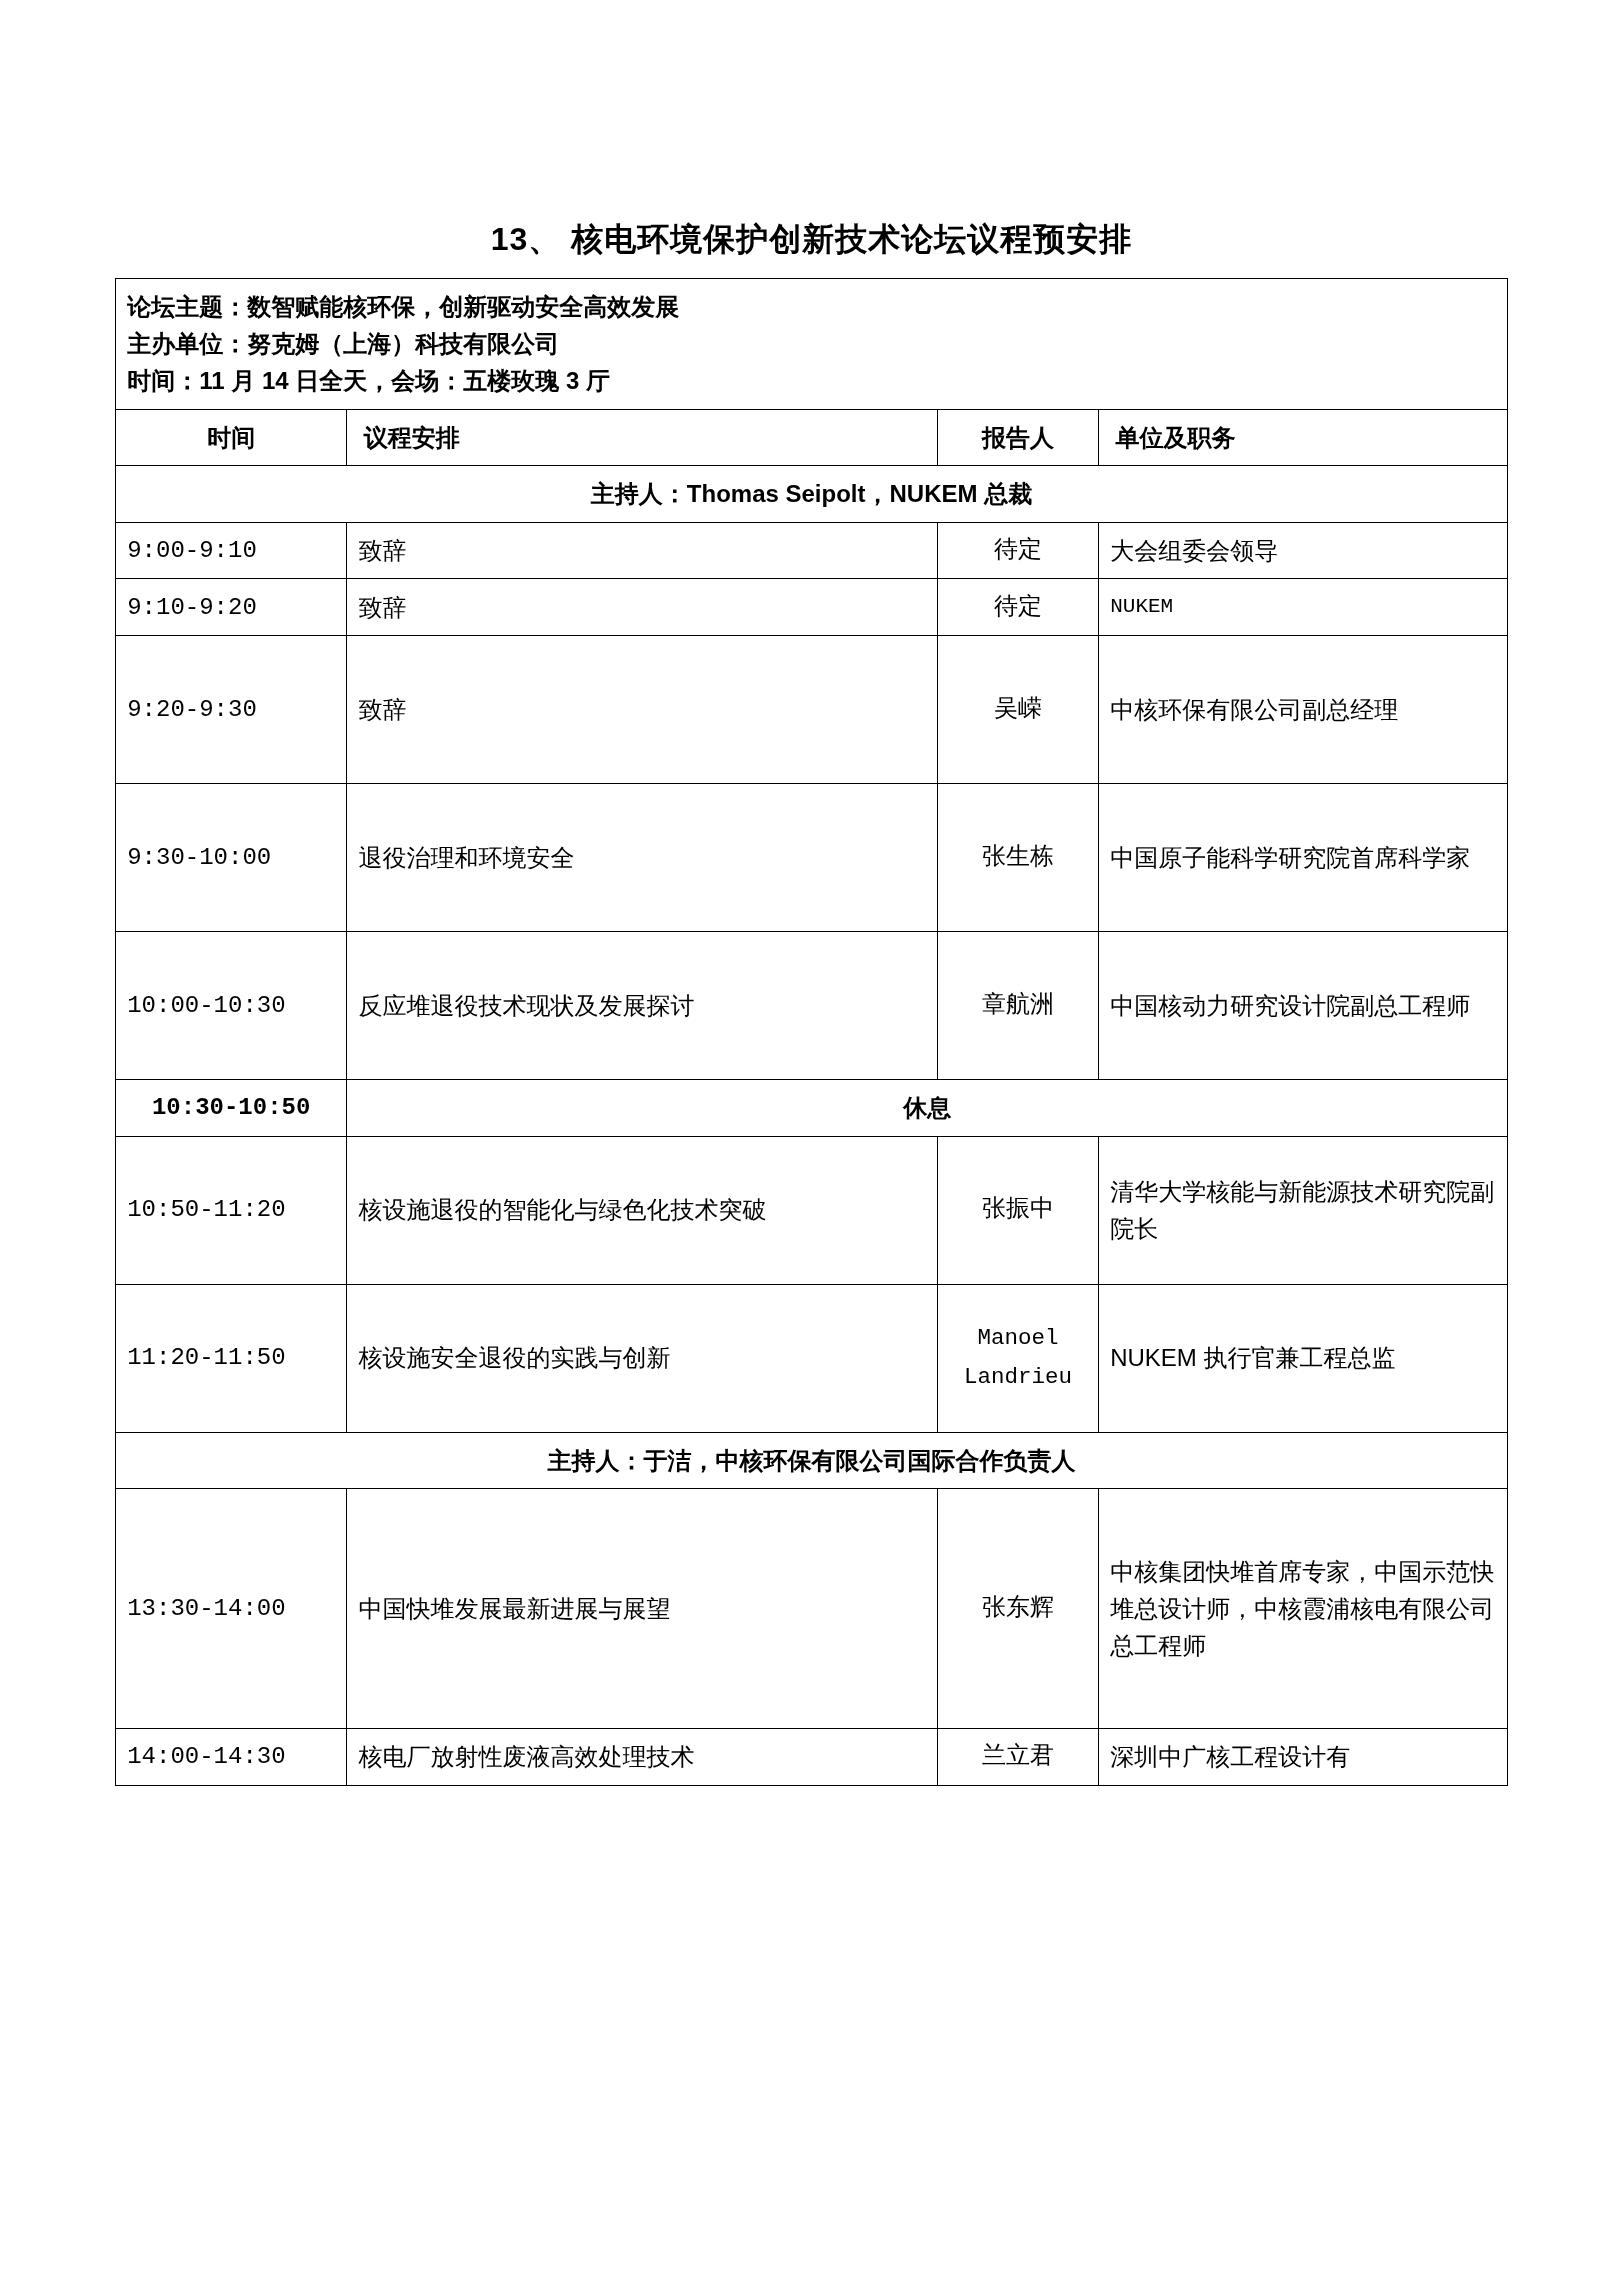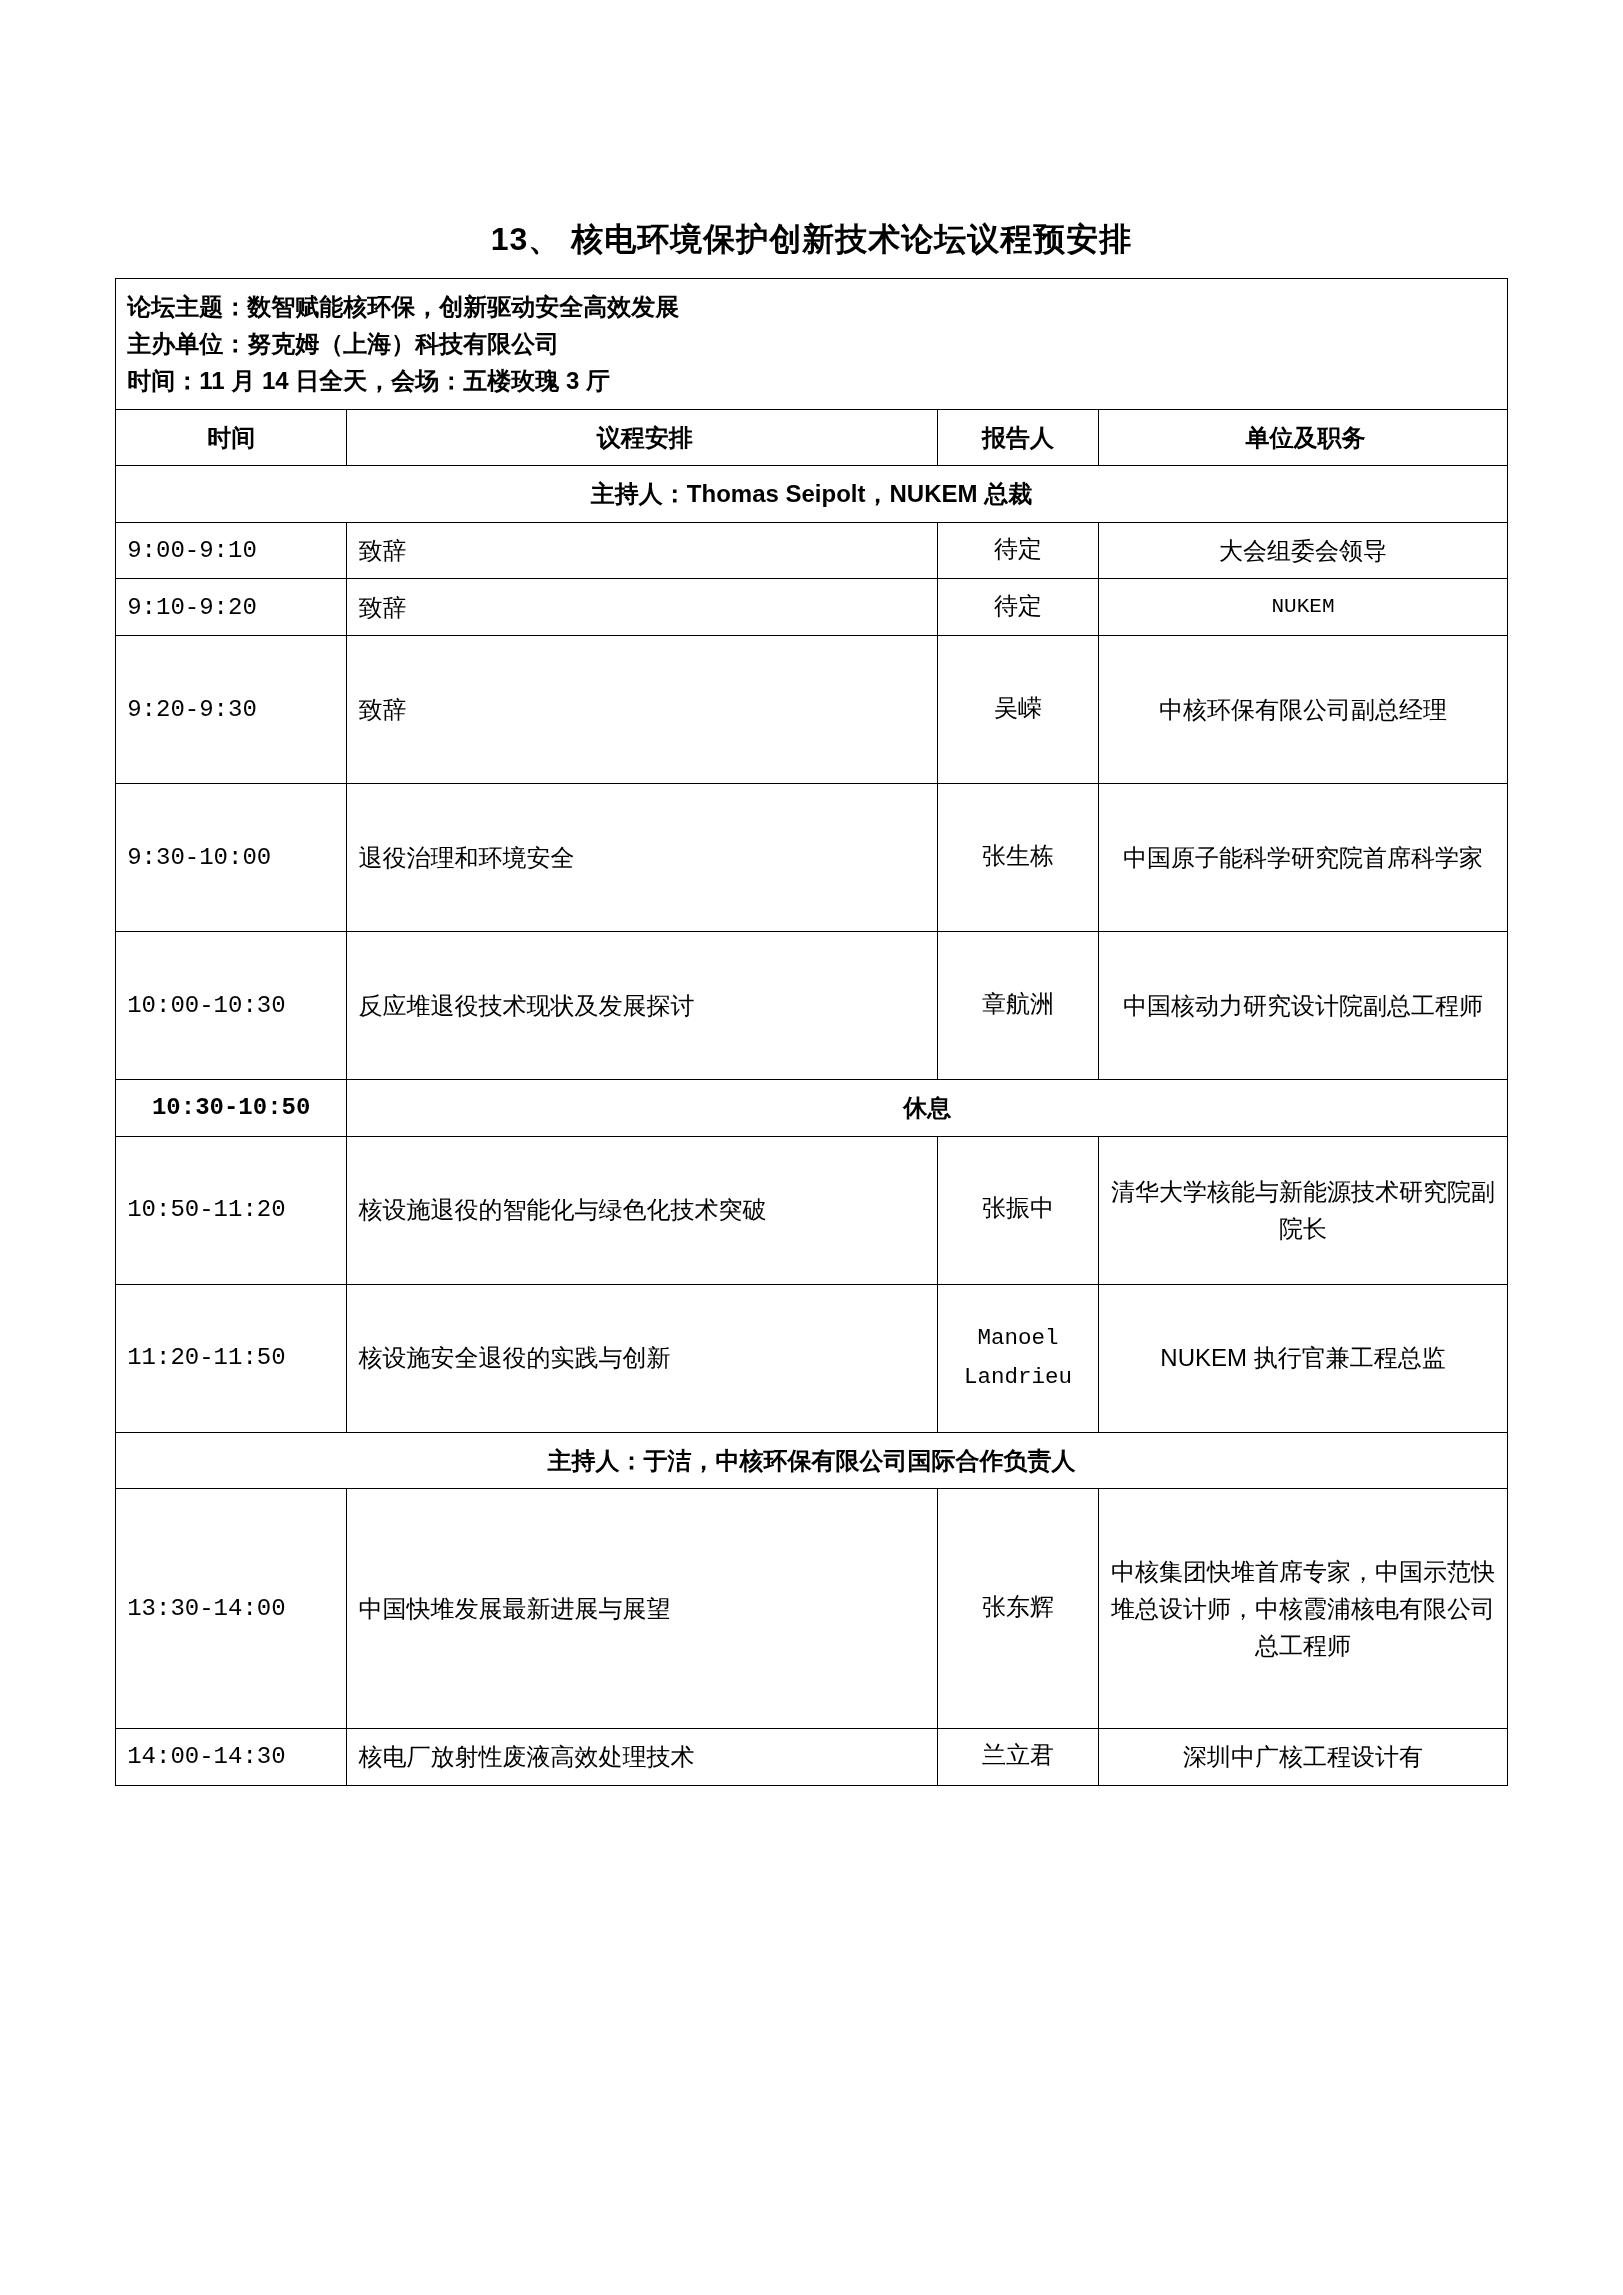--- a/index.html
+++ b/index.html
@@ -57,21 +57,21 @@
   .header-block .line { white-space: nowrap; }
 
   .colheads td {
     font-family: "Liberation Sans", sans-serif;
     font-weight: bold;
     font-size: 26.6px;
     text-align: center;
     padding: 11.2px 10.2px;
   }
   .colheads td.left-pad {
-    text-align: center;
+    text-align: left;
     padding-left: 16.4px;
   }
   .host-row td {
     font-family: "Liberation Sans", sans-serif;
     font-weight: bold;
     font-size: 26.6px;
     text-align: center;
     padding: 12.3px 10.2px;
   }
   td.time {
@@ -98,21 +98,21 @@
     text-align: center;
   }
   td.speaker-cell.latin {
     font-family: "Liberation Mono", monospace;
     font-size: 22.5px;
     line-height: 1.75;
   }
   td.org-cell {
     font-family: "Liberation Sans", sans-serif;
     font-size: 24px;
-    text-align: center;
+    text-align: left;
     padding-left: 14.3px;
     line-height: 1.6;
   }
   td.org-cell.latin {
     font-family: "Liberation Mono", monospace;
     font-size: 21px;
   }
   td.span-center {
     font-family: "Liberation Sans", sans-serif;
     font-weight: bold;

